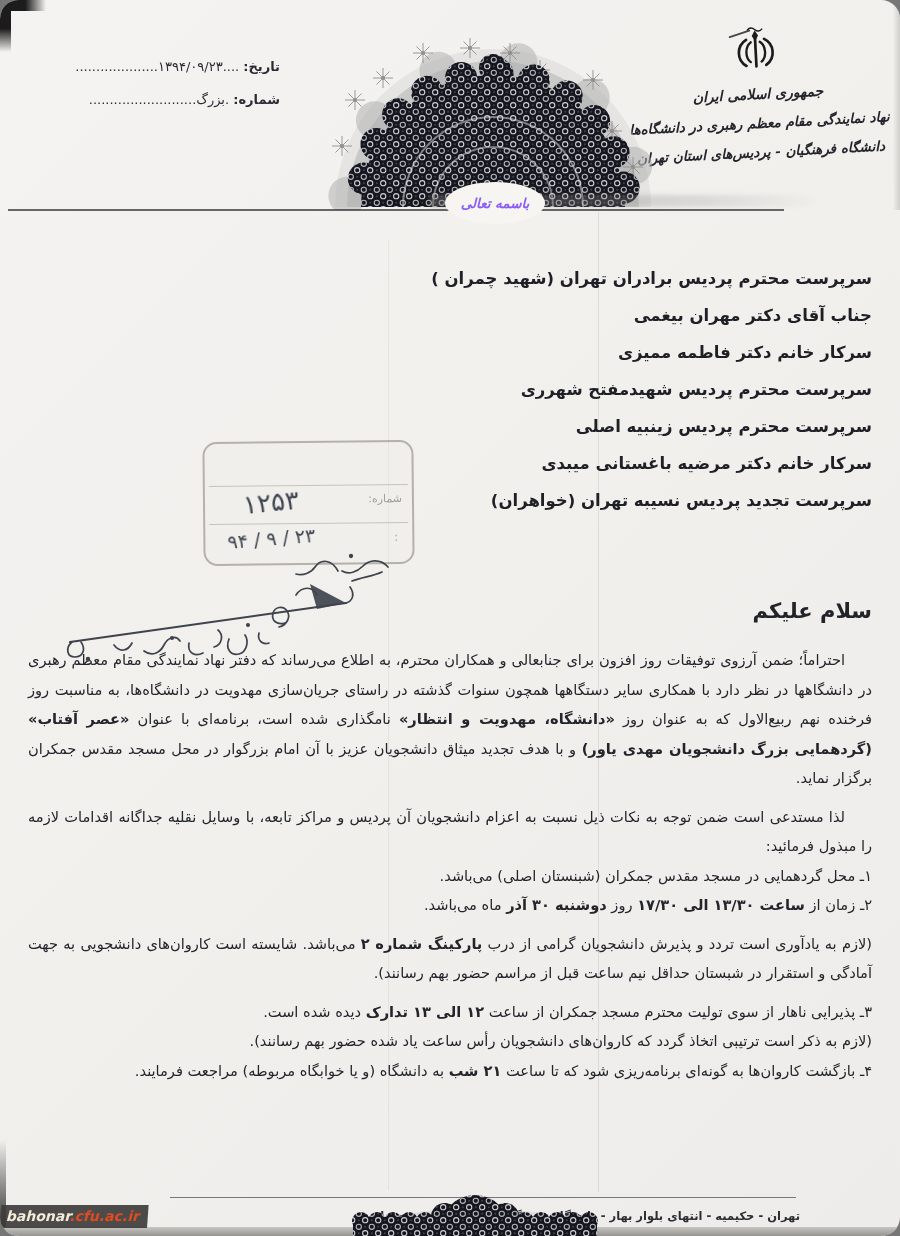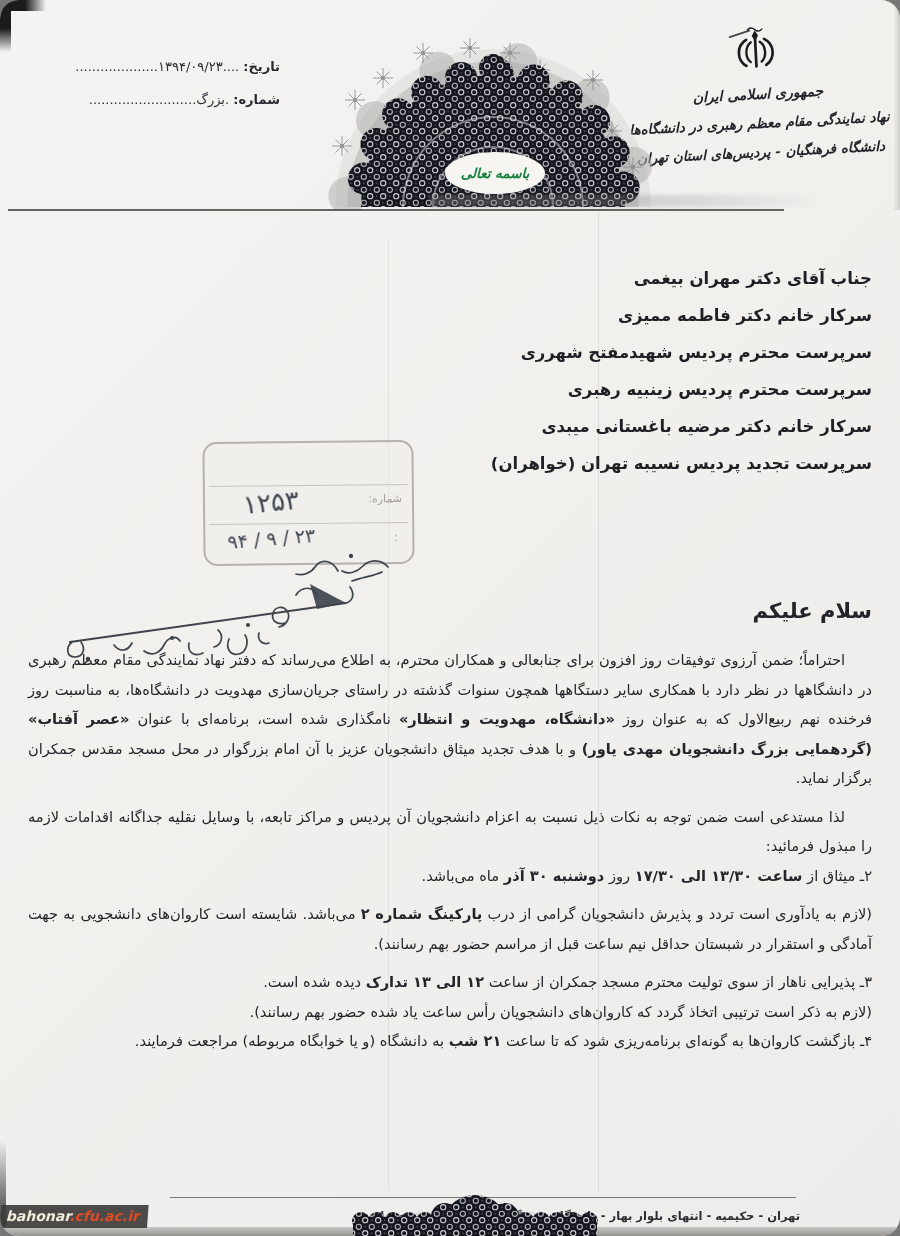--- a/index.html
+++ b/index.html
@@ -29,23 +29,23 @@
   .fields{position:absolute;left:26px;top:50px;width:254px;font-size:13px;line-height:33px;
     text-align:right;color:#2a2c33;letter-spacing:.2px;}
   .fields .fl{font-weight:bold;}
   
   .org{position:absolute;right:6px;top:24px;width:272px;text-align:center;transform:rotate(-3deg);}
   .org .emblem{display:block;margin:0 auto 2px auto;}
   .org .oline{font-size:13.5px;font-weight:bold;font-style:italic;line-height:29px;color:#23252b;}
   .org .o1{font-size:14px;}
   
   .orn-top{position:absolute;left:328px;top:24px;width:330px;height:186px;}
-  .besmellah{position:absolute;left:445px;top:152px;width:100px;height:42px;border-radius:50%;
+  .besmellah{position:absolute;left:445px;top:182px;width:100px;height:42px;border-radius:50%;
     background:#f6f5f2;display:flex;align-items:center;justify-content:center;z-index:3;
-    font-size:13.5px;font-weight:bold;font-style:italic;color:#15803d;}
+    font-size:13.5px;font-weight:bold;font-style:italic;color:#8b5cf6;}
   
   .recipients{position:absolute;right:28px;top:260px;width:560px;font-weight:bold;
     font-size:16.5px;line-height:37px;color:#1e2026;}
   
   .stamp{position:absolute;left:203px;top:441px;width:207px;height:120px;
     border:2px solid rgba(122,116,106,.5);border-radius:14px;transform:rotate(-.6deg);
     background:rgba(238,236,232,.25);}
   .stamp .sep1,.stamp .sep2{position:absolute;left:4px;right:4px;height:1px;background:rgba(120,114,104,.35);}
   .stamp .sep1{top:42px}.stamp .sep2{top:80px}
   .stamp .slabel{position:absolute;right:10px;top:50px;font-size:11px;color:rgba(95,90,82,.55);}
@@ -162,24 +162,25 @@
       <circle cx="165" cy="44" r="14"></circle>
     </g>
     <path d="M75,183 A90,90 0 0 1 255,183" fill="none" stroke="#e3e3e6" stroke-width="2" opacity=".5"></path>
     <path d="M105,183 A60,60 0 0 1 225,183" fill="none" stroke="#d3d3d8" stroke-width="2" opacity=".5"></path>
   </svg>
   <div class="header-smudge"></div>
   <div class="header-rule"></div>
   <div class="besmellah">باسمه تعالی</div>
 
   <div class="recipients">
+    <div>سرپرست محترم پردیس برادران تهران (شهید چمران )</div>
     <div>جناب آقای دکتر مهران بیغمی</div>
     <div>سرکار خانم دکتر فاطمه ممیزی</div>
     <div>سرپرست محترم پردیس شهیدمفتح شهرری</div>
-    <div>سرپرست محترم پردیس زینبیه رهبری</div>
+    <div>سرپرست محترم پردیس زینبیه اصلی</div>
     <div>سرکار خانم دکتر مرضیه باغستانی میبدی</div>
     <div>سرپرست تجدید پردیس نسیبه تهران (خواهران)</div>
   </div>
 
   <div class="stamp">
     <div class="sep1"></div>
     <div class="sep2"></div>
     <div class="slabel">شماره:</div>
     <div class="scolon">:</div>
     <div class="snum hand">۱۲۵۳</div>
@@ -208,21 +209,22 @@
       <circle cx="120" cy="93" r="1.2" fill="#3f434c"></circle>
       <circle cx="196" cy="80" r="1.2" fill="#3f434c"></circle>
     </g>
   </svg>
 
   <div class="salutation">سلام علیکم</div>
 
   <div class="body">
     <p class="indent"><span>احتراماً؛ ضمن آرزوی توفیقات روز افزون برای جنابعالی و همکاران محترم، به اطلاع می‌رساند که دفتر نهاد نمایندگی مقام معظم رهبری در دانشگاهها در نظر دارد با همکاری سایر دستگاهها همچون سنوات گذشته در راستای جریان‌سازی مهدویت در دانشگاه‌ها، به مناسبت روز فرخنده نهم ربیع‌الاول که به عنوان روز </span><span class="b">«دانشگاه، مهدویت و انتظار»</span><span> نامگذاری شده است، برنامه‌ای با عنوان </span><span class="b">«عصر آفتاب»</span><span> </span><span class="b">(گردهمایی بزرگ دانشجویان مهدی یاور)</span><span> و با هدف تجدید میثاق دانشجویان عزیز با آن امام بزرگوار در محل مسجد مقدس جمکران برگزار نماید.</span></p>
     <p class="indent gap"><span>لذا مستدعی است ضمن توجه به نکات ذیل نسبت به اعزام دانشجویان آن پردیس و مراکز تابعه، با وسایل نقلیه جداگانه اقدامات لازمه را مبذول فرمائید:</span></p>
-    <p><span>۲ـ میثاق از </span><span class="b">ساعت ۱۳/۳۰ الی ۱۷/۳۰</span><span> روز </span><span class="b">دوشنبه ۳۰ آذر</span><span> ماه می‌باشد.</span></p>
+    <p><span>۱ـ محل گردهمایی در مسجد مقدس جمکران (شبنستان اصلی) می‌باشد.</span></p>
+    <p><span>۲ـ زمان از </span><span class="b">ساعت ۱۳/۳۰ الی ۱۷/۳۰</span><span> روز </span><span class="b">دوشنبه ۳۰ آذر</span><span> ماه می‌باشد.</span></p>
     <p class="gap"><span>(لازم به یادآوری است تردد و پذیرش دانشجویان گرامی از درب </span><span class="b">پارکینگ شماره ۲</span><span> می‌باشد. شایسته است کاروان‌های دانشجویی به جهت آمادگی و استقرار در شبستان حداقل نیم ساعت قبل از مراسم حضور بهم رسانند).</span></p>
     <p class="gap"><span>۳ـ پذیرایی ناهار از سوی تولیت محترم مسجد جمکران از ساعت </span><span class="b">۱۲ الی ۱۳ تدارک</span><span> دیده شده است.</span></p>
     <p><span>(لازم به ذکر است ترتیبی اتخاذ گردد که کاروان‌های دانشجویان رأس ساعت یاد شده حضور بهم رسانند).</span></p>
     <p><span>۴ـ بازگشت کاروان‌ها به گونه‌ای برنامه‌ریزی شود که تا ساعت </span><span class="b">۲۱ شب</span><span> به دانشگاه (و یا خوابگاه مربوطه) مراجعت فرمایند.</span></p>
   </div>
 
   <div class="footer-rule"></div>
   <svg class="orn-bottom" viewBox="0 0 252 45">
     <ellipse cx="126" cy="44" rx="120" ry="26" fill="#c2c2c2" opacity=".35"></ellipse>
     <g fill="url(#arab)">

